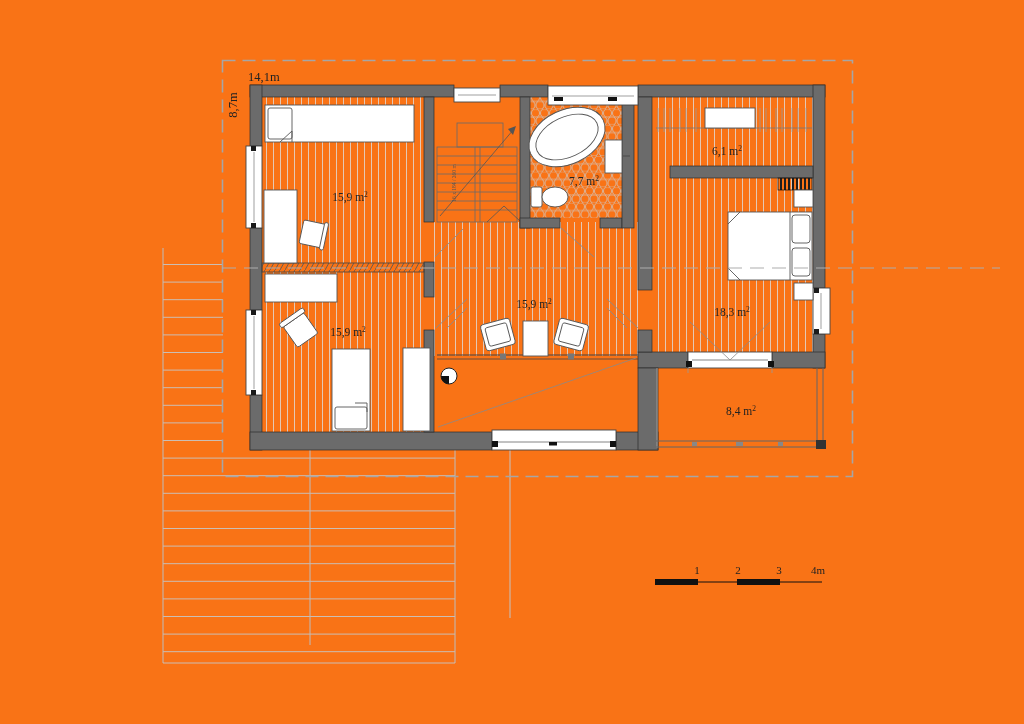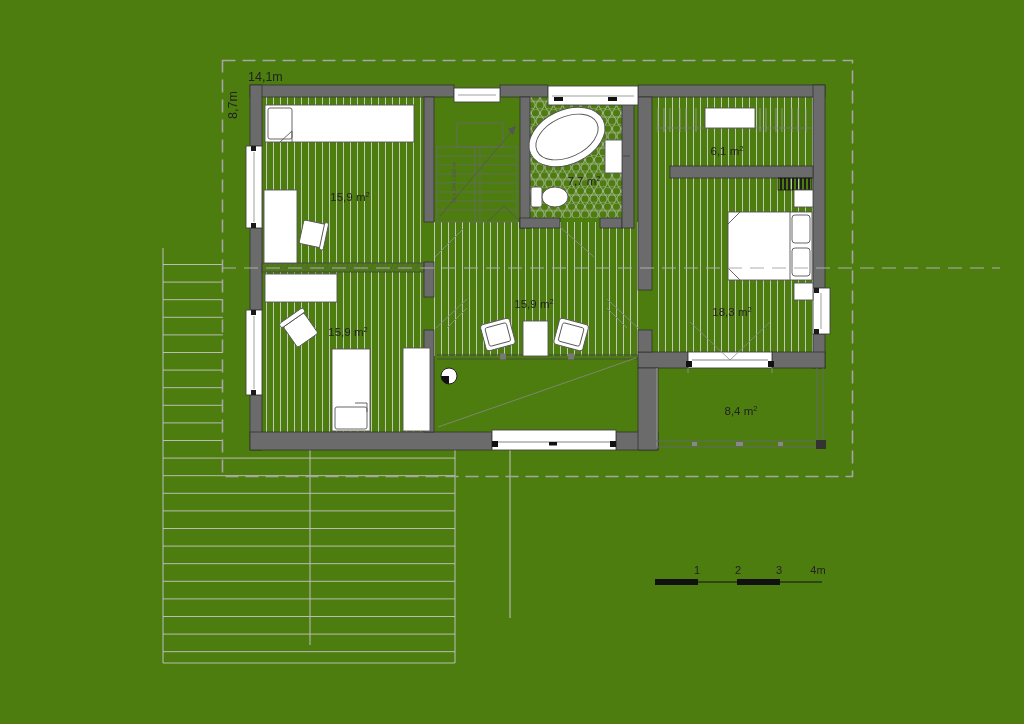--- a/index.html
+++ b/index.html
@@ -1,17 +1,17 @@
 <!DOCTYPE html>
 <html><head>
 <meta charset="utf-8">
 <style>
   html,body{margin:0;padding:0;background:#fff;}
-  .canvas{position:relative;width:1024px;height:724px;background:#4d7c0f;overflow:hidden;
-          font-family:Liberation Sans, sans-serif;}
+  .canvas{position:relative;width:1024px;height:724px;background:#f97316;overflow:hidden;
+          font-family:Liberation Serif, serif;}
   svg{position:absolute;left:0;top:0;}
   text{fill:#222;}
   .roomlabel{font-size:11.5px;}
   .dimlabel{font-size:12.5px;}
   .scalelabel{font-size:11px;}
   .stairnote{font-size:5.5px;fill:#555;}
 </style>
 </head>
 <body>
 

